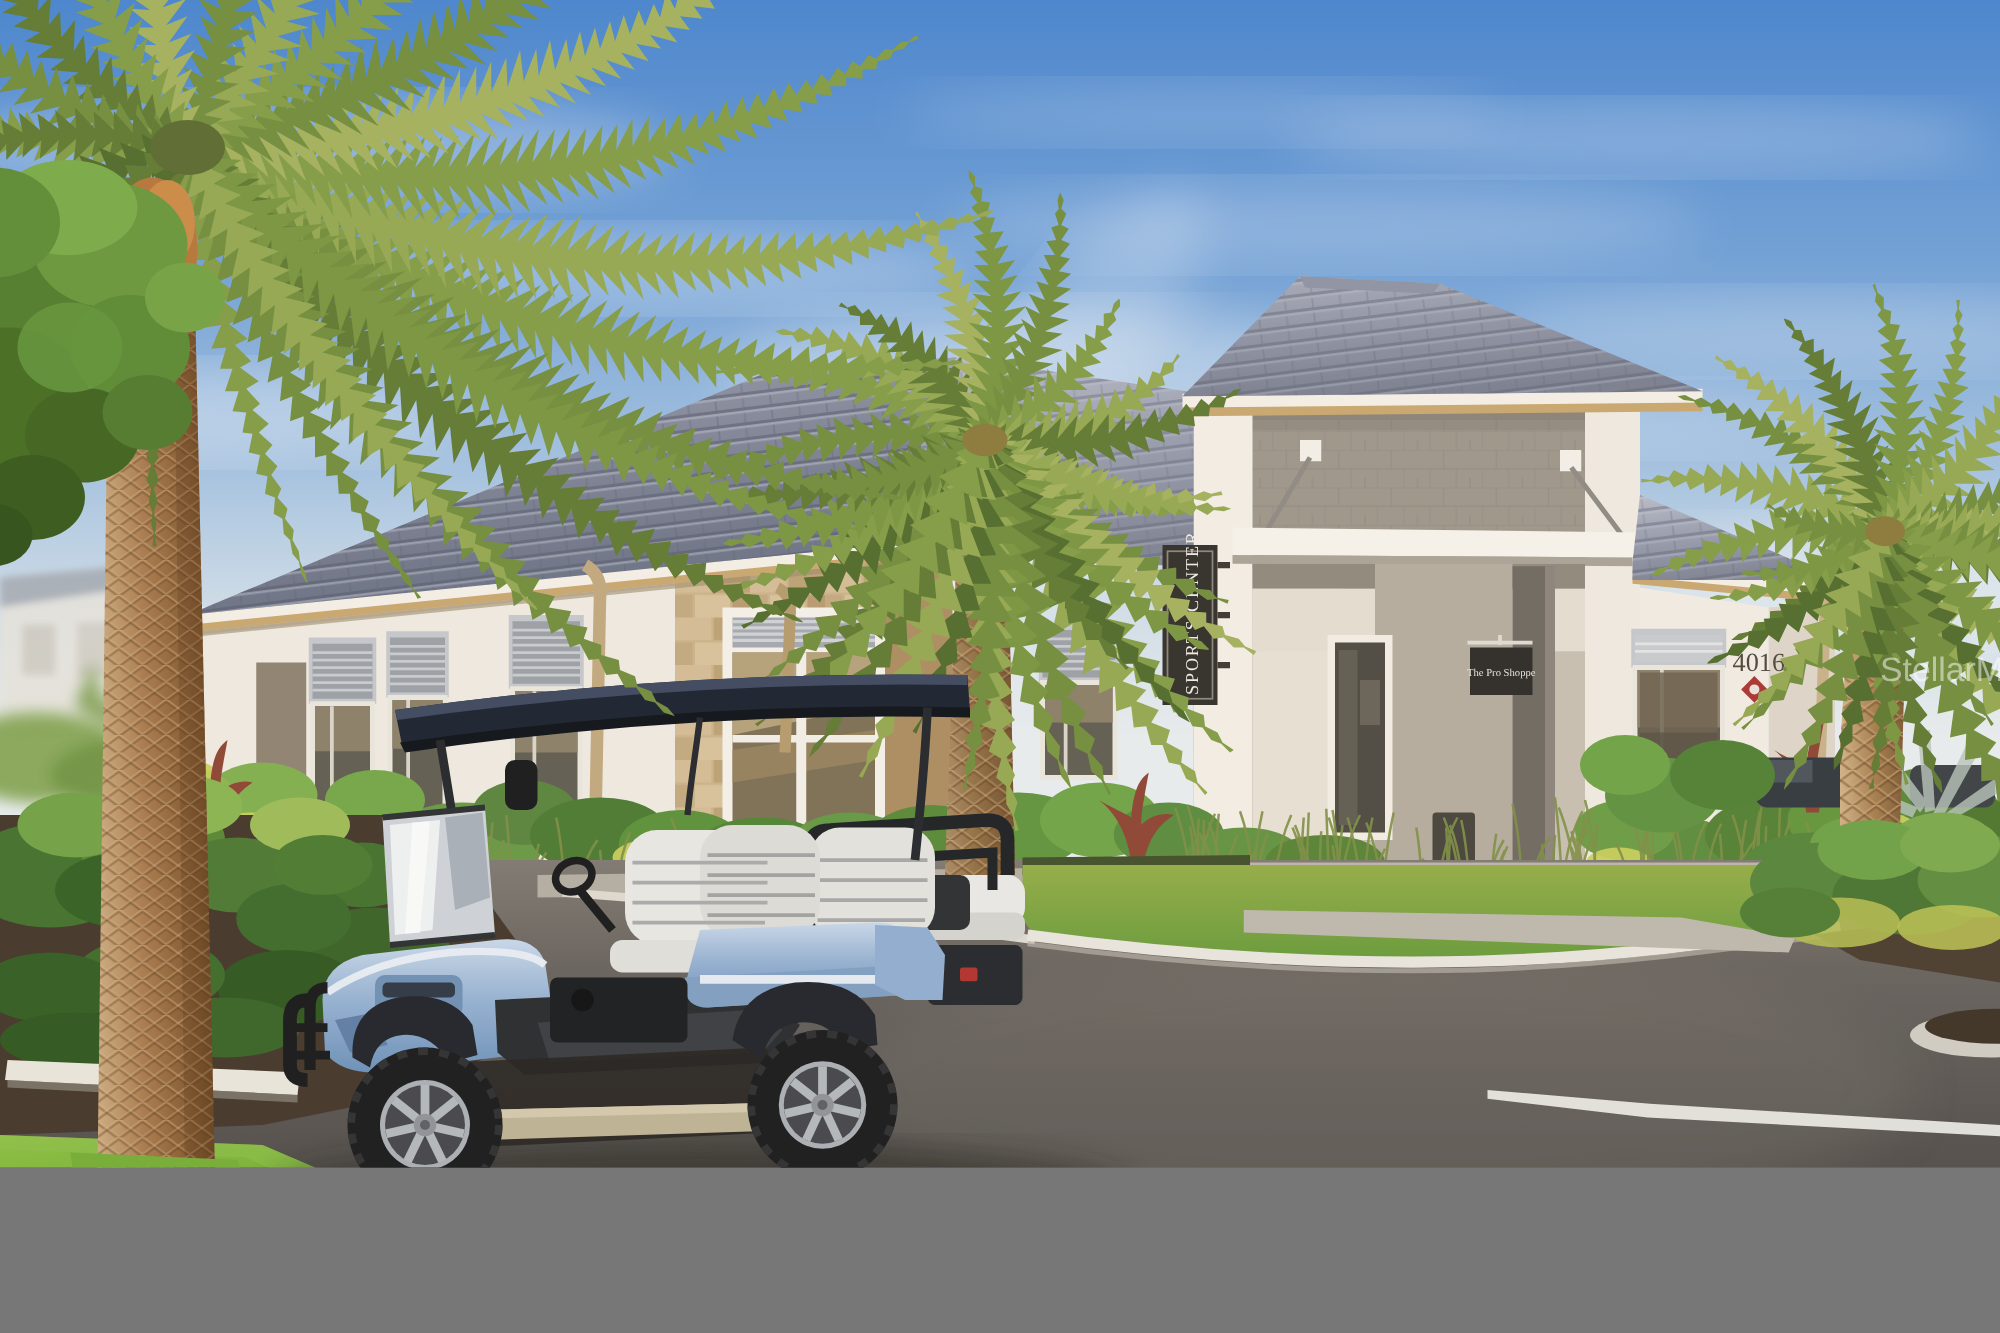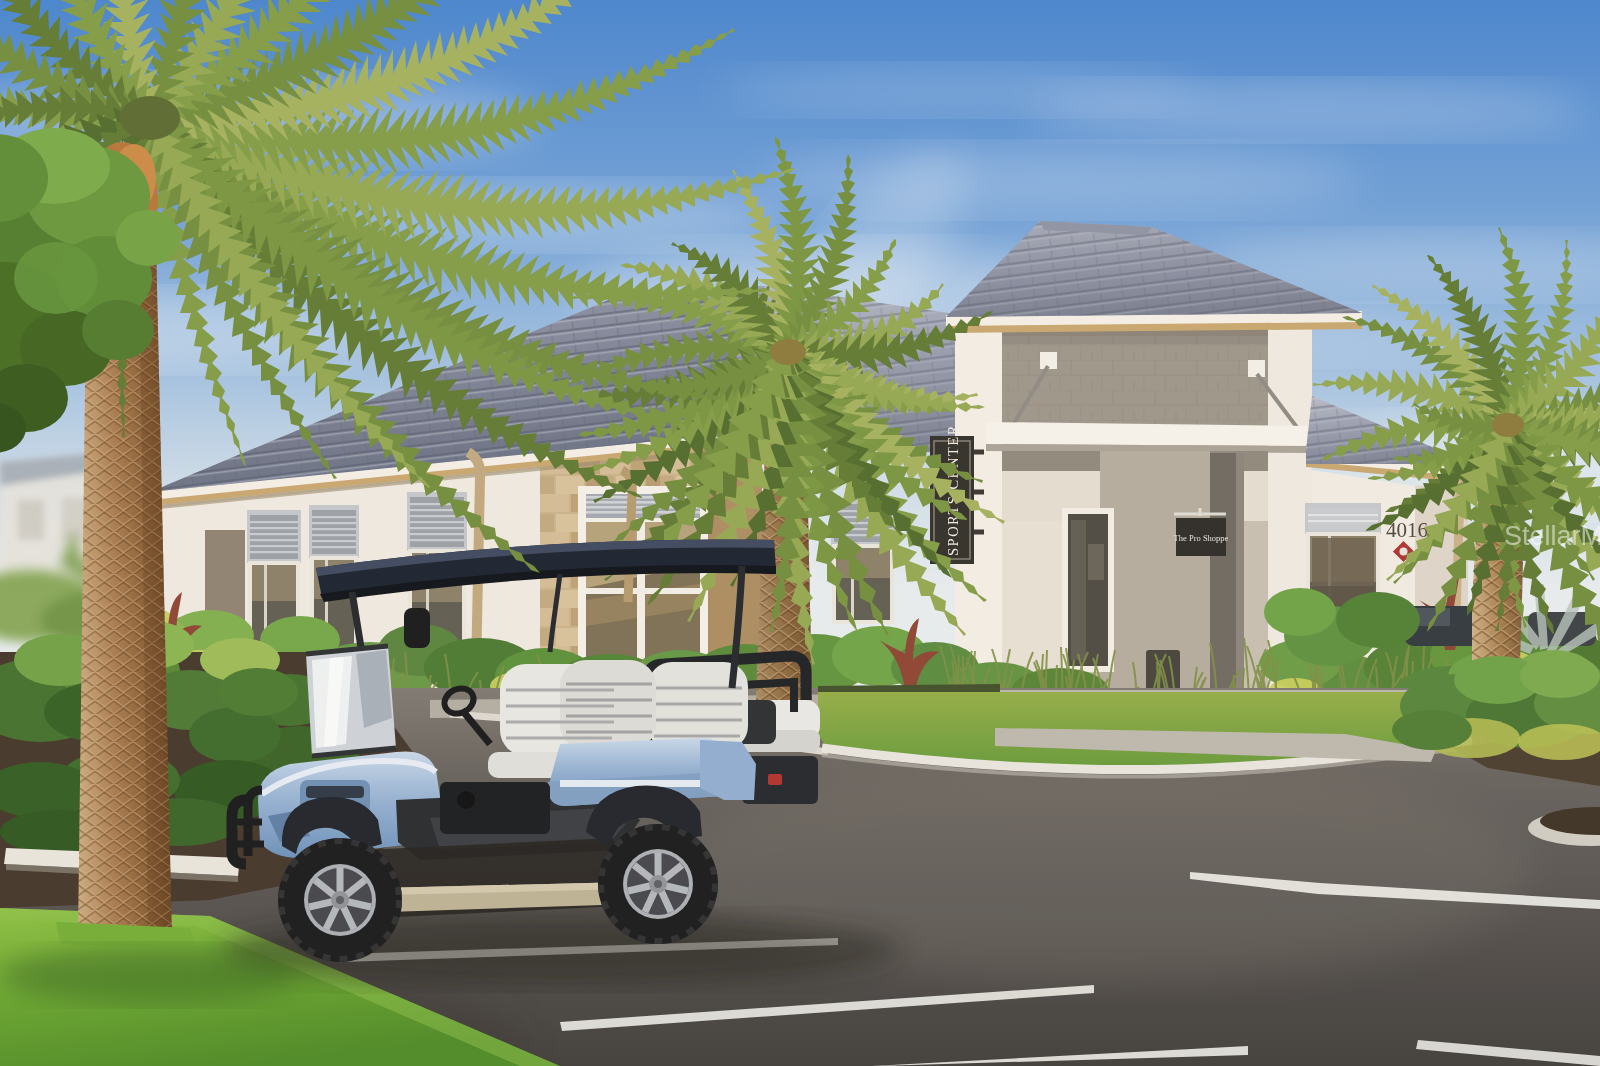--- a/index.html
+++ b/index.html
@@ -1,15 +1,15 @@
 <!DOCTYPE html>
 <html><head><meta charset="utf-8">
 <style>
 html,body{margin:0;padding:0;background:#777;}
-#scene{width:1600px;height:1066px;position:relative;overflow:hidden;font-family:"Liberation Sans",sans-serif;}
+#scene{width:1600px;height:934px;position:relative;overflow:hidden;font-family:"Liberation Sans",sans-serif;}
 </style></head><body>
 <div id="scene">
 <svg width="1600" height="1066" viewBox="0 0 1600 1066" xmlns="http://www.w3.org/2000/svg">
 <defs>
 <linearGradient id="sky" x1="0" y1="0" x2="0" y2="1">
  <stop offset="0" stop-color="#4784cf"></stop>
  <stop offset="0.28" stop-color="#6d9fd8"></stop>
  <stop offset="0.52" stop-color="#a3c2e2"></stop>
  <stop offset="0.68" stop-color="#cfdeea"></stop>
  <stop offset="0.82" stop-color="#e7edf0"></stop>

